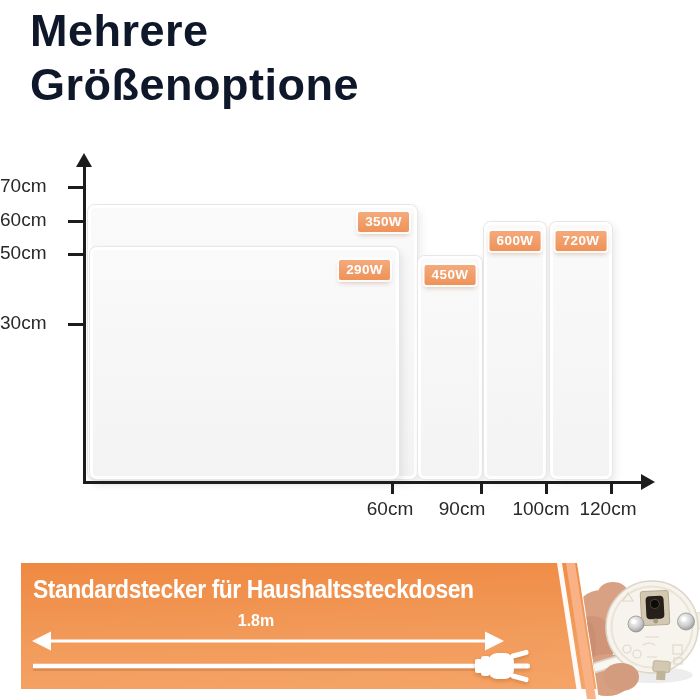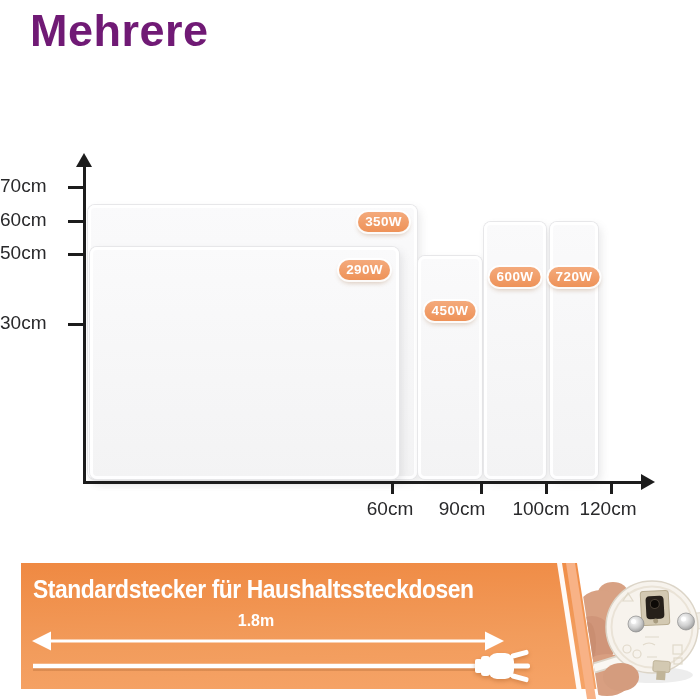--- a/index.html
+++ b/index.html
@@ -1,43 +1,43 @@
 <!DOCTYPE html>
 <html><head>
 <meta charset="utf-8">
 <style>
   html,body{margin:0;padding:0;background:#fff;}
   .page{
     position:relative;width:700px;height:700px;background:#ffffff;overflow:hidden;
     font-family:"Liberation Sans", sans-serif;
   }
   
-  .title{position:absolute;left:30px;top:4px;color:#701a75;font-weight:bold;
+  .title{position:absolute;left:30px;top:4px;color:#0f172a;font-weight:bold;
          font-size:45px;line-height:54px;letter-spacing:.5px;}
   .title span{display:block;}
   
   .chart{position:absolute;left:0;top:150px;width:700px;height:390px;}
   .panel{position:absolute;border-radius:7px;
          background:linear-gradient(180deg,#fafafb 0%,#f3f3f4 100%);
          box-shadow:0 0 0 1px #e7e7e9, 3px 4px 8px rgba(110,110,120,.16),
                     inset 0 0 0 3px rgba(255,255,255,.92);}
   .p350{left:88px;top:55px;width:329px;height:274px;}
   .p290{left:90px;top:97px;width:309px;height:232px;}
   .p170{left:87px;top:166px;width:313px;height:163px;}
   .p450{left:418px;top:106px;width:64px;height:223px;}
   .p600{left:484px;top:72px;width:62px;height:257px;}
-  .p720{left:550px;top:72px;width:48px;height:257px;}
+  .p720{left:550px;top:72px;width:62px;height:257px;}
   .badge{position:absolute;padding:2px 7px 3px;font-size:13.5px;font-weight:bold;
-         color:#fff;letter-spacing:.4px;border-radius:10px;white-space:nowrap;
+         color:#fff;letter-spacing:.4px;border-radius:2px;white-space:nowrap;
          background:linear-gradient(180deg,#f4aa7c 0%,#ee9258 100%);
          box-shadow:0 0 0 2px rgba(255,255,255,.9), 0 3px 5px rgba(150,90,40,.32);}
   .p350 .badge{right:8px;top:7px;}
   .p290 .badge{right:9px;top:13px;}
   .p170 .badge{right:10px;top:9px;}
-  .p450 .badge,.p600 .badge,.p720 .badge{left:50%;transform:translateX(-50%);top:9px;margin-top:36px;}
+  .p450 .badge,.p600 .badge,.p720 .badge{left:50%;transform:translateX(-50%);top:9px;}
   .axis-y{position:absolute;left:83px;top:16px;width:3px;height:318px;background:#1c1c1c;}
   .axis-x{position:absolute;left:83px;top:331px;width:558px;height:3px;background:#1c1c1c;}
   .arrow-up{position:absolute;left:76px;top:3px;width:0;height:0;
             border-left:8.5px solid transparent;border-right:8.5px solid transparent;
             border-bottom:14px solid #1c1c1c;}
   .arrow-right{position:absolute;left:641px;top:324px;width:0;height:0;
             border-top:8.5px solid transparent;border-bottom:8.5px solid transparent;
             border-left:14px solid #1c1c1c;}
   .ytick{position:absolute;left:68px;width:15px;height:2.5px;background:#1c1c1c;}
   .xtick{position:absolute;top:334px;width:2.5px;height:10px;background:#1c1c1c;}
@@ -64,20 +64,21 @@
   .photo{position:absolute;left:40px;top:0;
           clip-path:polygon(17px 0,160px 0,160px 136px,38px 136px);}
 </style>
 </head>
 <body>
 
 <div class="page">
 
   <header class="title">
     <span>Mehrere</span>
+    <span>Größenoptione</span>
   </header>
 
   <section class="chart">
 
     <div class="panel p350">
       <span class="badge">350W</span>
     </div>
     <div class="panel p290">
       <span class="badge">290W</span>
     </div>

